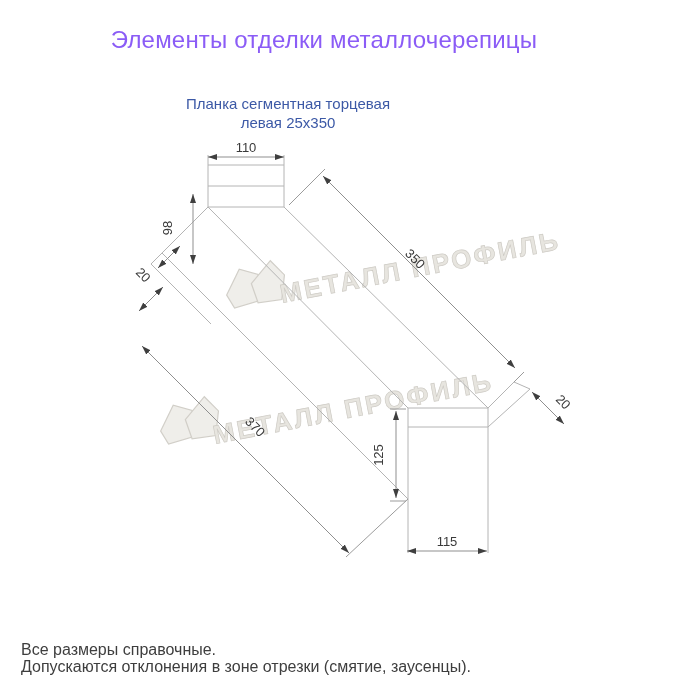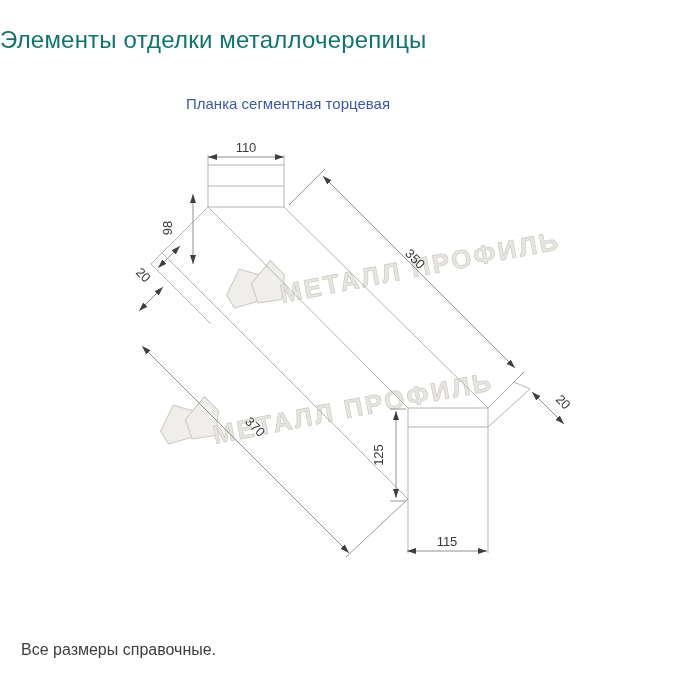--- a/index.html
+++ b/index.html
@@ -1,22 +1,22 @@
 <!DOCTYPE html>
 <html><head>
 <meta charset="utf-8">
 <style>
   html,body{margin:0;padding:0;}
   body{
     width:700px;height:700px;position:relative;background:#ffffff;
     font-family:"Liberation Sans","DejaVu Sans",sans-serif;overflow:hidden;
   }
   .page-title{
-    position:absolute;top:26px;left:0;width:648px;
-    font-size:24px;letter-spacing:.2px;color:#0f766e;
+    position:absolute;top:26px;left:0;width:648px;text-align:center;
+    font-size:24px;letter-spacing:.2px;color:#8b5cf6;
   }
   .subtitle{
     position:absolute;top:94px;left:0;width:576px;text-align:center;
     font-size:15px;line-height:19px;color:#3c59a6;
   }
   .notes{
     position:absolute;left:21px;top:641px;font-size:16px;line-height:17px;color:#3e3e3e;
   }
   svg{position:absolute;left:0;top:0;}
   .edge{stroke:#b4b4b4;stroke-width:1;fill:none;}
@@ -30,20 +30,21 @@
   }
   .wmshape{fill:#eceae5;stroke:#c6c3bb;stroke-width:1.2;}
 </style>
 </head>
 <body>
 
 <div class="page-title">Элементы отделки металлочерепицы</div>
 
 <div class="subtitle">
   <div>Планка сегментная торцевая</div>
+  <div>левая 25х350</div>
 </div>
 
 <svg width="700" height="700" viewBox="0 0 700 700">
   <defs>
     <marker id="arr" viewBox="0 0 9 6" refX="9" refY="3" markerWidth="9" markerHeight="6" markerUnits="userSpaceOnUse" orient="auto-start-reverse">
       <path d="M0,0 L9,3 L0,6 Z" fill="#3f3f3f"></path>
     </marker>
   </defs>
 
   <g opacity="0.8">
@@ -108,13 +109,14 @@
     <text class="dimtext" x="412" y="262" text-anchor="middle" transform="rotate(45 412 262)">350</text>
     <text class="dimtext" x="560" y="405" text-anchor="middle" transform="rotate(45 560 405)">20</text>
     <text class="dimtext" x="252" y="430" text-anchor="middle" transform="rotate(45 252 430)">370</text>
     <text class="dimtext" x="383" y="455" text-anchor="middle" transform="rotate(-90 383 455)">125</text>
     <text class="dimtext" x="447" y="546" text-anchor="middle">115</text>
   </g>
 </svg>
 
 <div class="notes">
   <div>Все размеры справочные.</div>
+  <div>Допускаются отклонения в зоне отрезки (смятие, заусенцы).</div>
 </div>
 
 </body></html>

